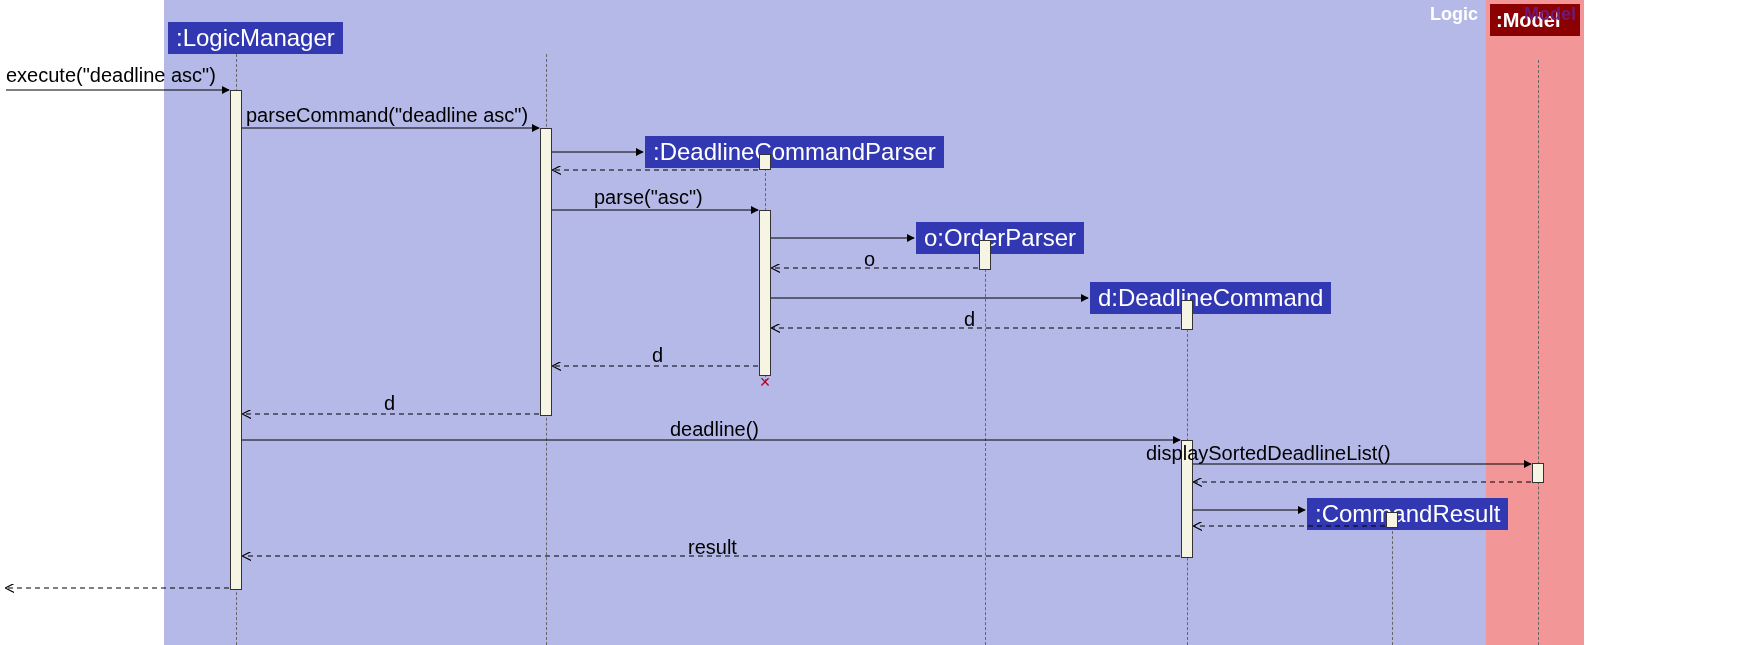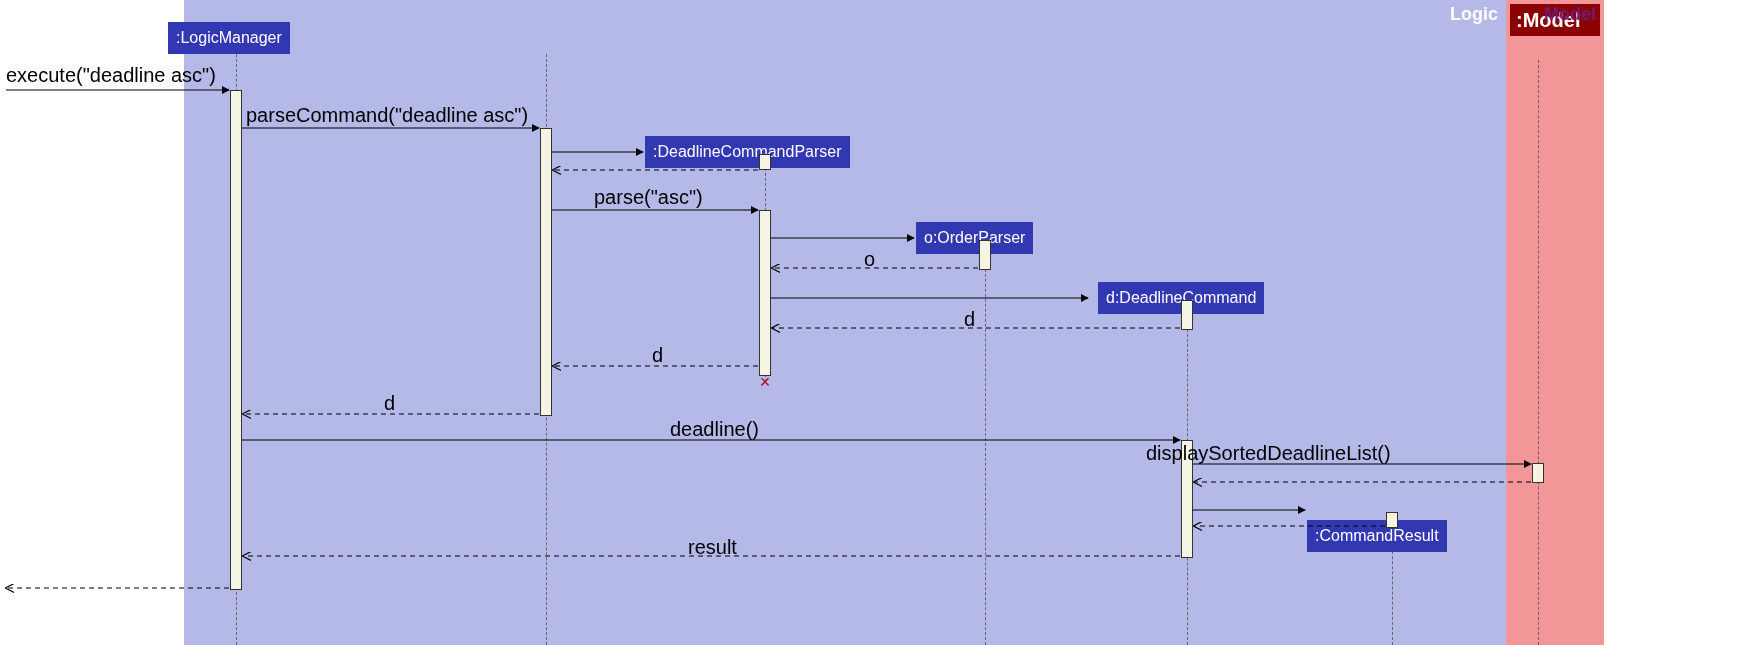--- a/index.html
+++ b/index.html
@@ -1,23 +1,23 @@
 <!DOCTYPE html>
 <html><head>
 <meta charset="utf-8">
 <style>
   html,body{margin:0;padding:0;font-family:Arial,Helvetica,sans-serif;}
   .canvas{position:relative;width:1752px;height:645px;background:#fff;}
-  .frame{position:absolute;box-sizing:border-box;margin-left:20px;}
+  .frame{position:absolute;box-sizing:border-box;}
   .frame.logic{left:164px;top:0;width:1322px;height:645px;background:#B4B9E7;}
   .frame.model{left:1486px;top:0;width:98px;height:645px;background:#F29698;}
   .frame-title{position:absolute;right:8px;top:4px;font-weight:bold;font-size:18px;}
   .frame.logic .frame-title{color:#fff;}
   .frame.model .frame-title-box{position:absolute;left:4px;top:4px;right:4px;background:#8B0000;color:#fff;font-weight:bold;font-size:20px;padding:2px 6px;line-height:28px;}
-  .head{position:absolute;background:#3238B2;color:#fff;font-size:16px;padding:4px 8px;white-space:nowrap;line-height:24px;}
+  .head{position:absolute;background:#3238B2;color:#fff;font-size:24px;padding:4px 8px;white-space:nowrap;line-height:24px;}
   .lifeline{position:absolute;width:0;border-left:1px dashed #666;top:0;bottom:0;}
   .act{position:absolute;width:12px;background:#F6F5E4;border:1px solid #333;box-sizing:border-box;}
   .label{position:absolute;font-size:20px;color:#000;white-space:nowrap;}
   svg.arrows{position:absolute;left:0;top:0;width:1752px;height:645px;pointer-events:none;}
   .destroy{position:absolute;width:16px;height:16px;color:#B00020;font-size:18px;line-height:16px;text-align:center;}
 </style>
 </head>
 <body>
 
 <div class="canvas">
@@ -34,22 +34,22 @@
   <div class="lifeline" style="left:546px;top:54px;height:591px;"></div>
   <div class="lifeline" style="left:765px;top:168px;height:214px;"></div>
   <div class="lifeline" style="left:985px;top:254px;height:391px;"></div>
   <div class="lifeline" style="left:1187px;top:314px;height:331px;"></div>
   <div class="lifeline" style="left:1392px;top:526px;height:119px;"></div>
   <div class="lifeline" style="left:1538px;top:60px;height:585px;"></div>
 
   <div class="head" style="left:168px;top:22px;">:LogicManager</div>
   <div class="head" style="left:916px;top:222px;">o:OrderParser</div>
   <div class="head" style="left:645px;top:136px;">:DeadlineCommandParser</div>
-  <div class="head" style="left:1090px;top:282px;margin-left:8px;">d:DeadlineCommand</div>
-  <div class="head" style="left:1307px;top:520px;text-align:center;">:CommandResult</div>
+  <div class="head" style="left:1090px;top:282px;">d:DeadlineCommand</div>
+  <div class="head" style="left:1307px;top:498px;text-align:center;">:CommandResult</div>
 
   <div class="act" style="left:230px;top:90px;height:500px;"></div>
   <div class="act" style="left:540px;top:128px;height:288px;"></div>
   <div class="act" style="left:759px;top:154px;height:16px;"></div>
   <div class="act" style="left:759px;top:210px;height:166px;"></div>
   <div class="act" style="left:979px;top:240px;height:30px;"></div>
   <div class="act" style="left:1181px;top:300px;height:30px;"></div>
   <div class="act" style="left:1181px;top:440px;height:118px;"></div>
   <div class="act" style="left:1532px;top:463px;height:20px;"></div>
   <div class="act" style="left:1386px;top:512px;height:16px;"></div>

